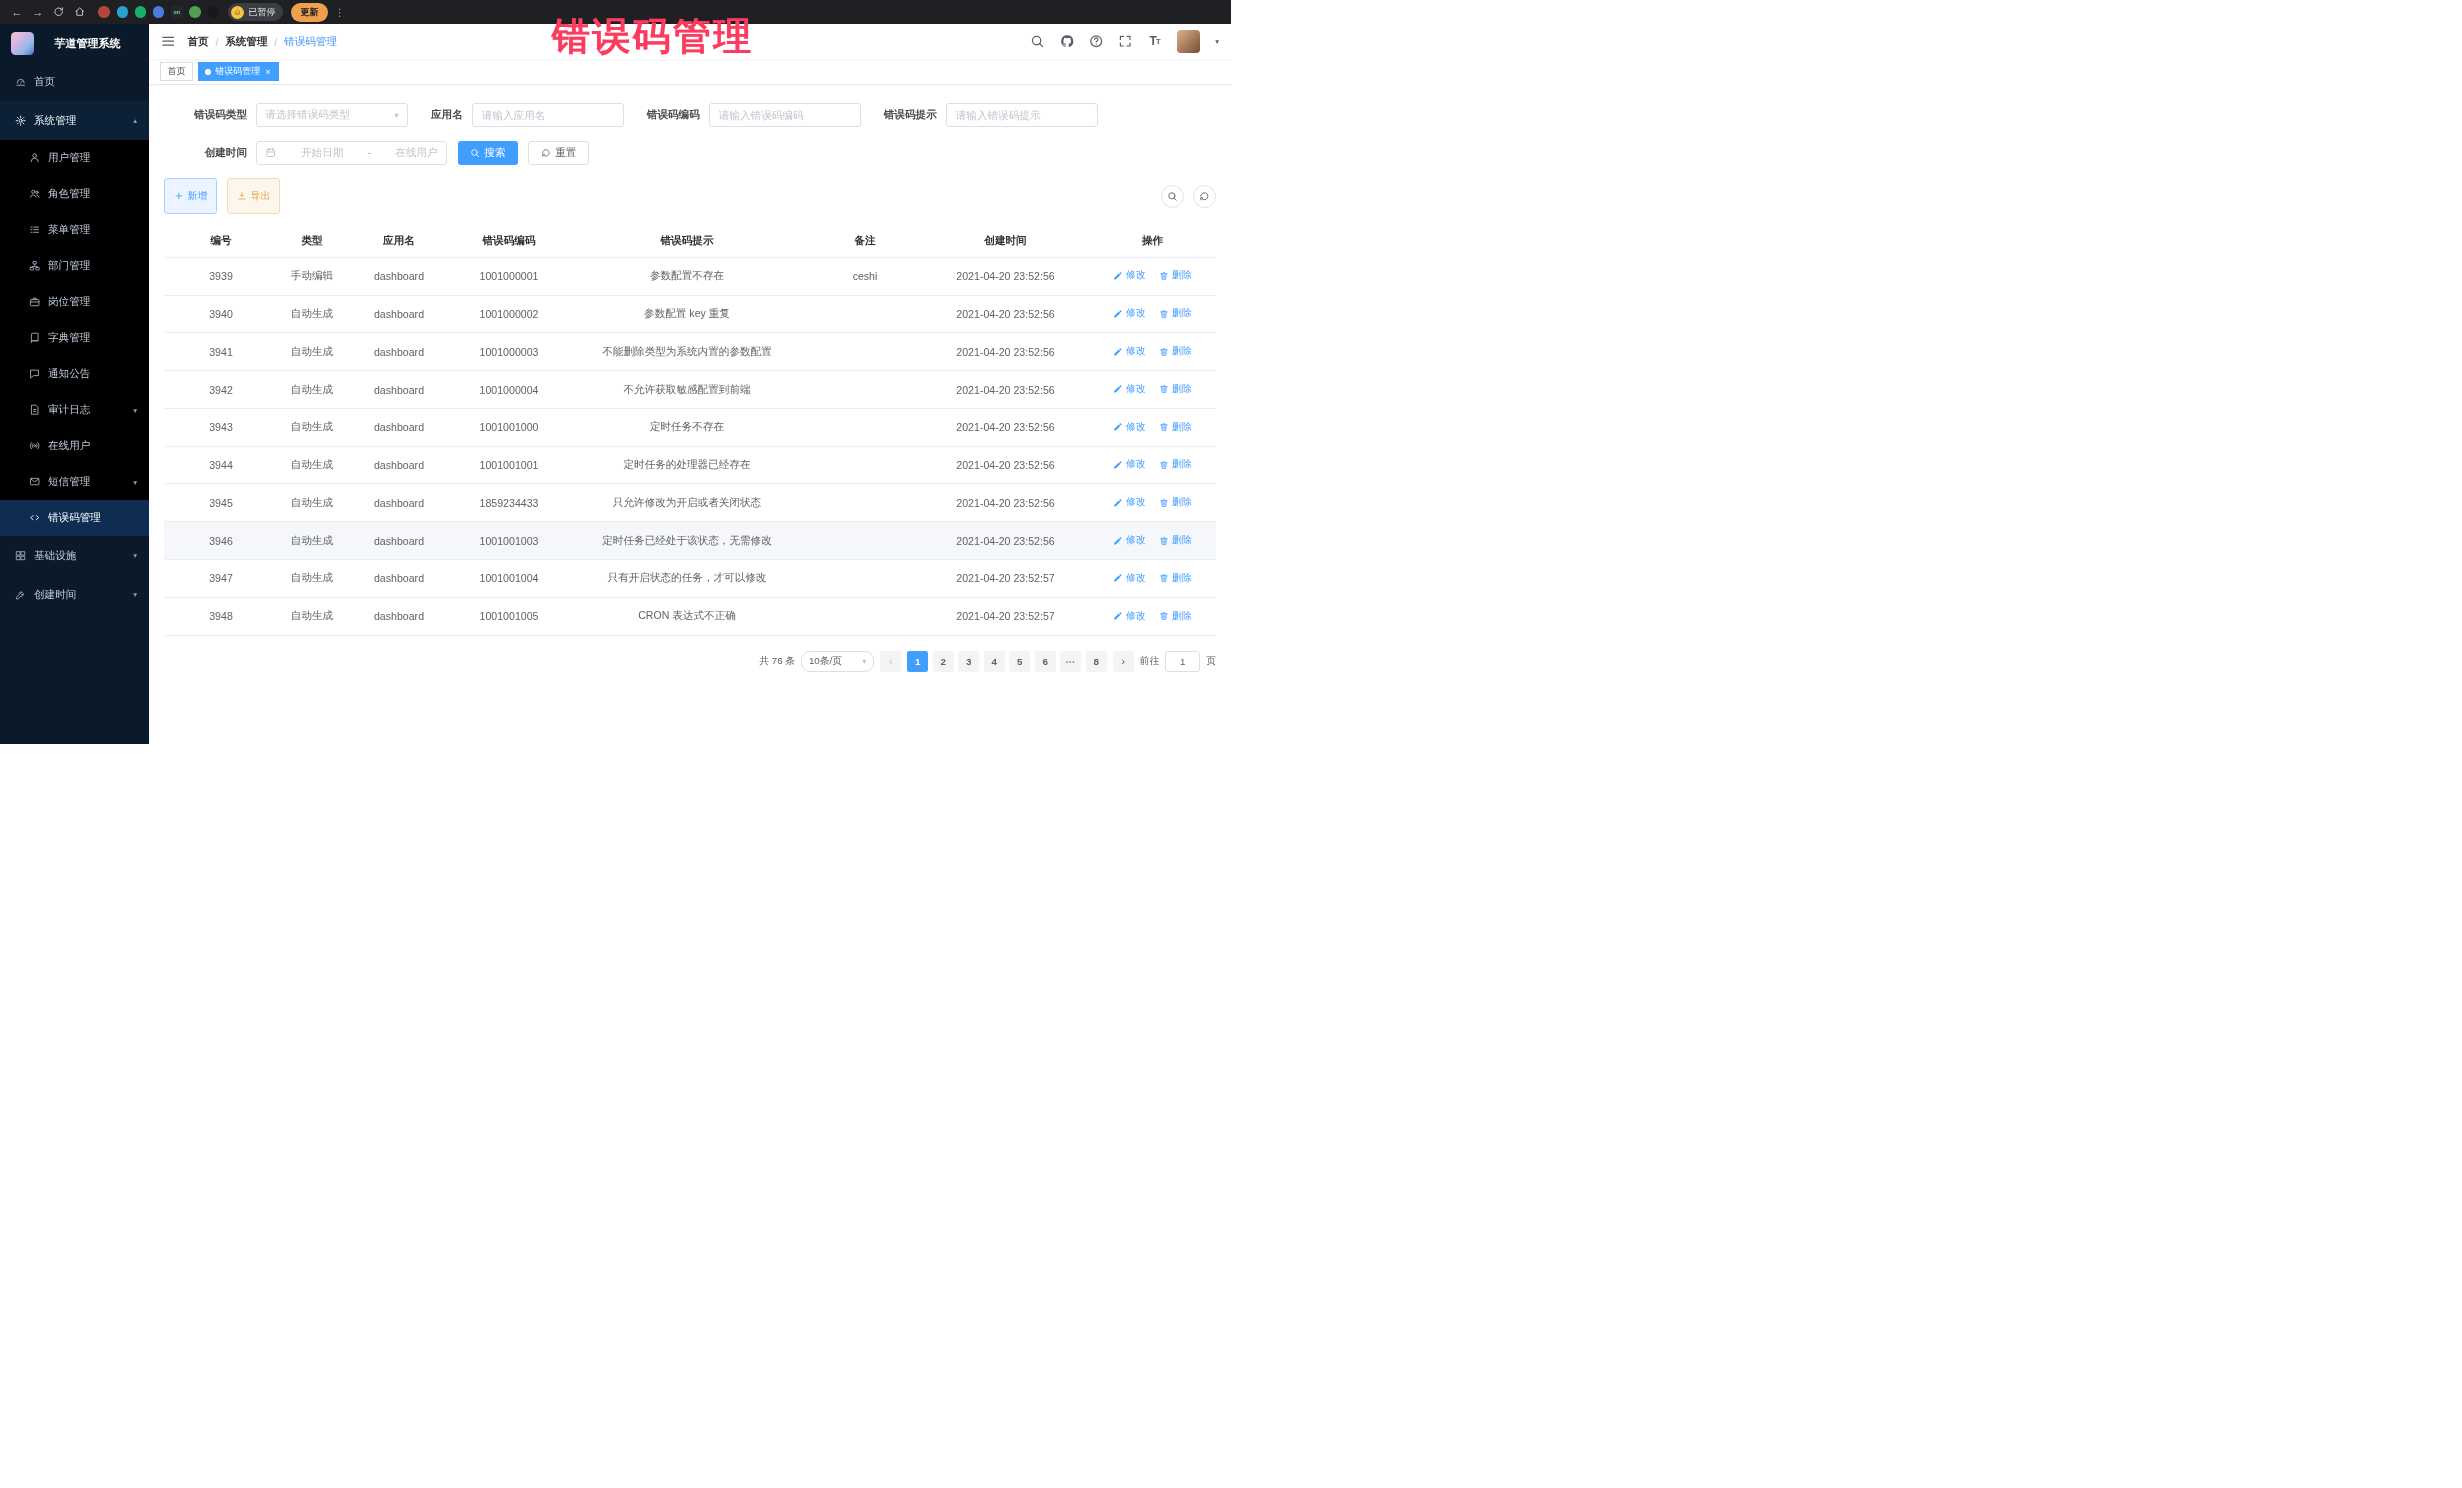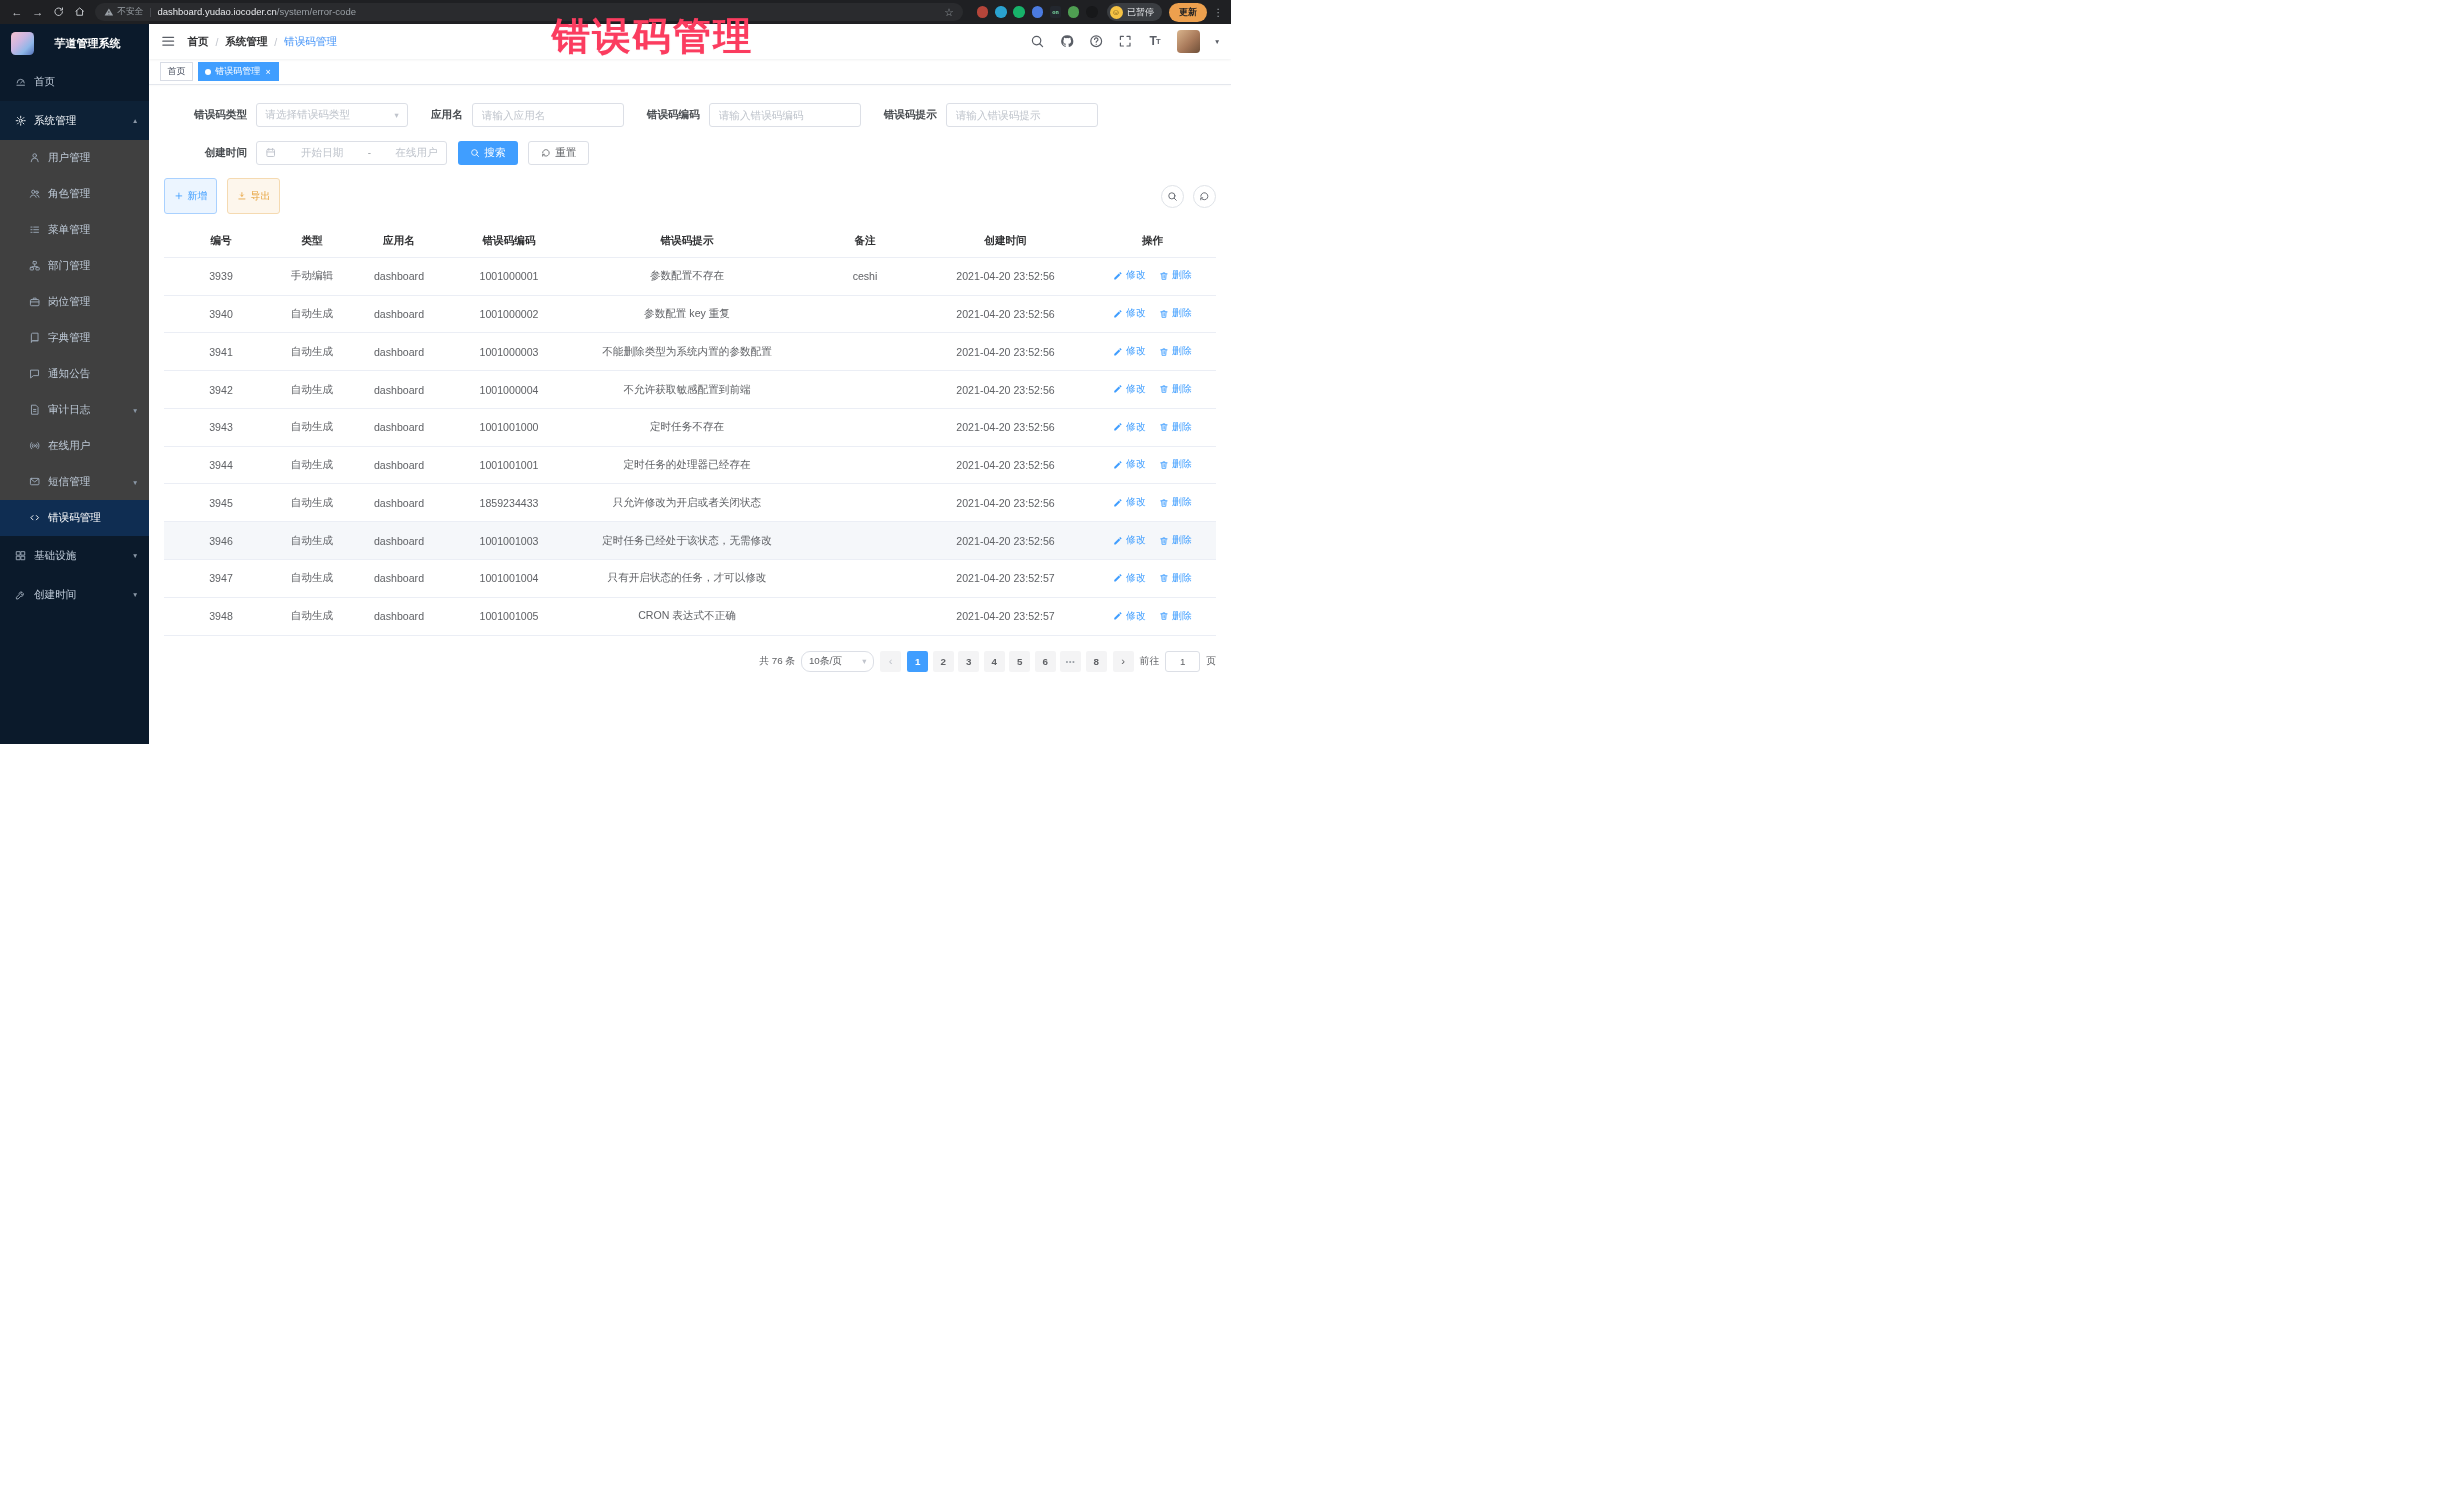--- a/index.html
+++ b/index.html
@@ -32,21 +32,21 @@
 
 .app{display:flex;height:720px}
 .sidebar{width:149px;background:#0b1a2b;flex:none;display:flex;flex-direction:column;color:#bfcbd9;overflow:hidden}
 .logo{height:38px;display:flex;align-items:center;gap:21px;padding-left:10.6px;flex:none}
 .logo-img{width:23px;height:23px;border-radius:4.5px;background:linear-gradient(135deg,#f7c2d0 0%,#cdb6e2 40%,#8fb7e8 70%,#5470b8 100%);flex:none}
 .logo-title{color:#fff;font-size:11px;font-weight:700;white-space:nowrap}
 .menu{flex:1;overflow:hidden}
 .menu-item{display:flex;align-items:center;padding:0 12px 0 15px;cursor:pointer;color:#bfcbd9;font-size:10.6px;white-space:nowrap}
 .menu-item.root{height:39px}
 .menu-item.sub{height:36px;padding-left:29px}
-.submenu{background:#404040}
+.submenu{background:#000000}
 .menu-item.open{color:#f0f4f8;background:#0d2136}
 .menu-item.sub.active{background:#0f2d52;color:#fff}
 .m-label{overflow:hidden;text-overflow:ellipsis}
 .m-arrow{margin-left:auto;font-size:7.6px;color:#8a97a6}
 .mi{width:11.4px;height:11.4px;margin-right:7.6px;flex:none;color:#9aa6b5}
 .menu-item.open .mi,.menu-item.sub.active .mi{color:inherit}
 
 .main{flex:1;display:flex;flex-direction:column;min-width:0;background:#fff}
 
 
@@ -142,34 +142,20 @@
         </span>
       </span>
     <span class="nav-btn">
         <span class="icon">
           <svg viewBox="0 0 24 24" fill="none" stroke="currentColor" stroke-width="2" stroke-linecap="round" stroke-linejoin="round">
             <path d="M4 11l8-7 8 7"></path>
             <path d="M6 10v9.5h12V10"></path>
           </svg>
         </span>
       </span>
-    <div class="url-bar">
-      <span class="icon warn">
-          <svg viewBox="0 0 24 24" fill="currentColor">
-            <path d="M12 3.5L22.5 21h-21z"></path>
-            <rect x="11.1" y="9.5" width="1.8" height="5.5" rx=".9" fill="#1f2023"></rect>
-            <circle cx="12" cy="17.8" r="1.1" fill="#1f2023"></circle>
-          </svg>
-        </span>
-      <span class="warn-label">不安全</span>
-      <span class="url-divider">|</span>
-      <span class="url-host">dashboard.yudao.iocoder.cn</span>
-      <span class="url-path">/system/error-code</span>
-      <span class="star">☆</span>
-    </div>
     <div class="ext-tray">
         <span class="ext" style="background: rgb(181, 69, 58);"></span>
         <span class="ext" style="background: rgb(42, 162, 208);"></span>
         <span class="ext" style="background: rgb(23, 178, 106);"></span>
         <span class="ext" style="background: rgb(75, 123, 224);"></span>
         <span class="ext ext-label" style="background: rgb(35, 39, 46);">on</span>
         <span class="ext" style="background: rgb(79, 158, 82);"></span>
         <span class="ext" style="background: rgb(23, 24, 26);"></span>
       </div>
     <div class="profile-chip">

